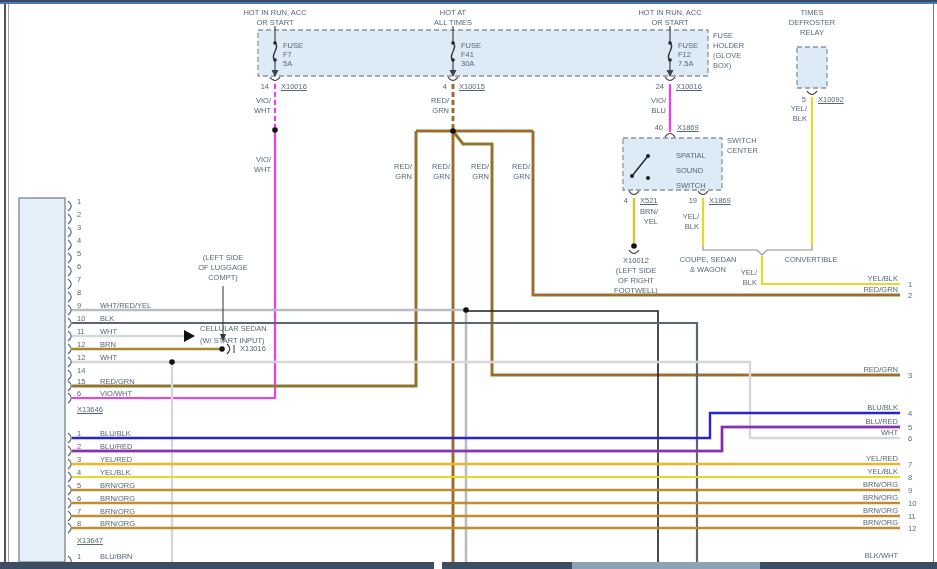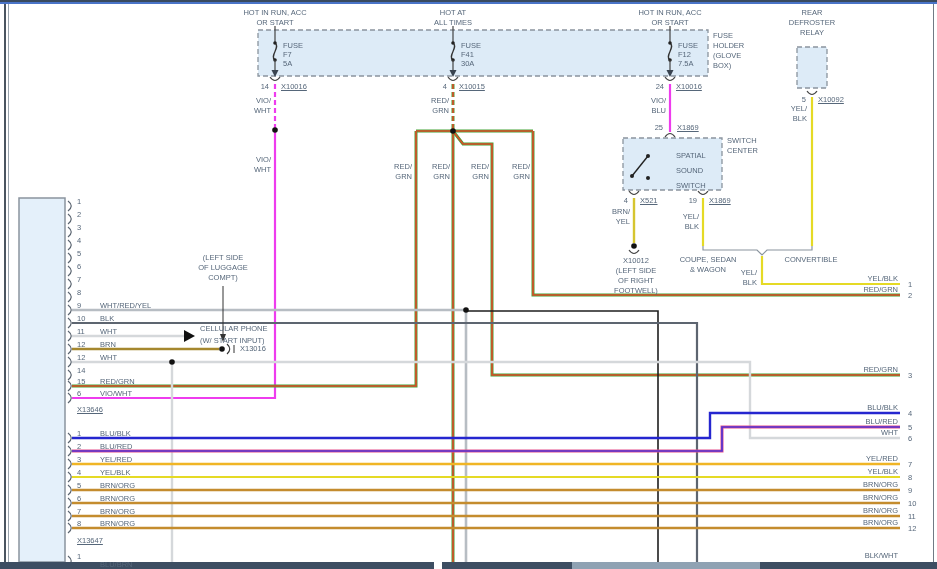--- a/index.html
+++ b/index.html
@@ -136,58 +136,58 @@
   <div class="frame" style="left:933px;top:4px;width:1px;height:558px;background:#707a84"></div>
   <div class="frame" style="left:0;top:562px;width:937px;height:7px;background:#3d4e62"></div>
   <div class="frame" style="left:434px;top:562px;width:8px;height:7px;background:#ffffff"></div>
   <div class="frame" style="left:572px;top:562px;width:188px;height:7px;background:#8fa2b3"></div>
 
   <div class="lbl" style="left:713px;top:31px">FUSE
 HOLDER
 (GLOVE
 BOX)</div>
 
-  <div class="lbl c" style="left:812px;top:8px">REAR
+  <div class="lbl c" style="left:812px;top:8px">TIMES
 DEFROSTER
 RELAY</div>
   <div class="lbl r" style="left:806px;top:95px">5</div>
   <div class="lbl u" style="left:818px;top:95px">X10092</div>
   <div class="lbl r" style="left:807px;top:104px">YEL/
 BLK</div>
 
   <div class="lbl" style="left:727px;top:136px">SWITCH
 CENTER</div>
   <div class="lbl lh11" style="left:676px;top:148px">SPATIAL
 SOUND
 SWITCH</div>
-  <div class="lbl r" style="left:663px;top:123px">25</div>
+  <div class="lbl r" style="left:663px;top:123px">40</div>
   <div class="lbl u" style="left:677px;top:123px">X1869</div>
   <div class="lbl r" style="left:666px;top:96px">VIO/
 BLU</div>
   <div class="lbl r" style="left:628px;top:196px">4</div>
   <div class="lbl u" style="left:640px;top:196px">X521</div>
-  <div class="lbl r" style="left:630px;top:207px">BRN/
+  <div class="lbl r" style="left:658px;top:207px">BRN/
 YEL</div>
   <div class="lbl r" style="left:697px;top:196px">19</div>
   <div class="lbl u" style="left:709px;top:196px">X1869</div>
   <div class="lbl r" style="left:699px;top:212px">YEL/
 BLK</div>
 
   <div class="lbl c" style="left:636px;top:256px">X10012</div>
   <div class="lbl c" style="left:636px;top:266px">(LEFT SIDE
 OF RIGHT
 FOOTWELL)</div>
 
   <div class="lbl c" style="left:708px;top:255px">COUPE, SEDAN
 &amp; WAGON</div>
   <div class="lbl c" style="left:811px;top:255px">CONVERTIBLE</div>
   <div class="lbl r" style="left:757px;top:268px">YEL/
 BLK</div>
 
-  <div class="lbl" style="left:200px;top:324px">CELLULAR PHONE</div>
+  <div class="lbl" style="left:200px;top:324px">CELLULAR SEDAN</div>
   <div class="lbl" style="left:200px;top:336px">(W/ START INPUT)</div>
   <div class="lbl" style="left:240px;top:344px">X13016</div>
   <div class="lbl c" style="left:223px;top:253px">(LEFT SIDE
 OF LUGGAGE
 COMPT)</div>
 
   <div class="lbl u" style="left:77px;top:405px">X13646</div>
   <div class="lbl u" style="left:77px;top:536px">X13647</div>
 
   <div class="lbl r" style="left:898px;top:551px">BLK/WHT</div>
@@ -261,21 +261,21 @@
       <div class="lbl" style="left: 100px; top: 468px;">YEL/BLK</div>
       <div class="lbl" style="left: 77px; top: 481px;">5</div>
       <div class="lbl" style="left: 100px; top: 481px;">BRN/ORG</div>
       <div class="lbl" style="left: 77px; top: 494px;">6</div>
       <div class="lbl" style="left: 100px; top: 494px;">BRN/ORG</div>
       <div class="lbl" style="left: 77px; top: 507px;">7</div>
       <div class="lbl" style="left: 100px; top: 507px;">BRN/ORG</div>
       <div class="lbl" style="left: 77px; top: 519px;">8</div>
       <div class="lbl" style="left: 100px; top: 519px;">BRN/ORG</div>
       <div class="lbl" style="left: 77px; top: 552px;">1</div>
-      <div class="lbl" style="left: 100px; top: 552px; margin-top: 8px;">BLU/BRN</div>
+      <div class="lbl" style="left: 100px; top: 552px;">BLU/BRN</div>
       <div class="lbl r" style="left: 898px; top: 274px;">YEL/BLK</div>
       <div class="lbl" style="left: 908px; top: 280px;">1</div>
       <div class="lbl r" style="left: 898px; top: 285px;">RED/GRN</div>
       <div class="lbl" style="left: 908px; top: 291px;">2</div>
       <div class="lbl r" style="left: 898px; top: 365px;">RED/GRN</div>
       <div class="lbl" style="left: 908px; top: 371px;">3</div>
       <div class="lbl r" style="left: 898px; top: 403px;">BLU/BLK</div>
       <div class="lbl" style="left: 908px; top: 409px;">4</div>
       <div class="lbl r" style="left: 898px; top: 417px;">BLU/RED</div>
       <div class="lbl" style="left: 908px; top: 423px;">5</div>

